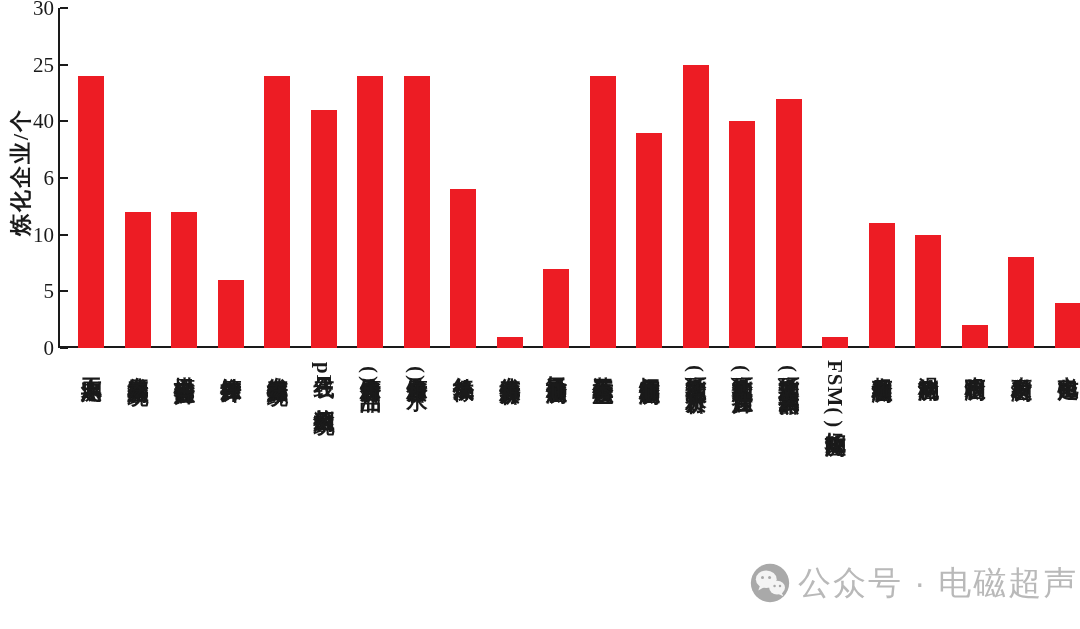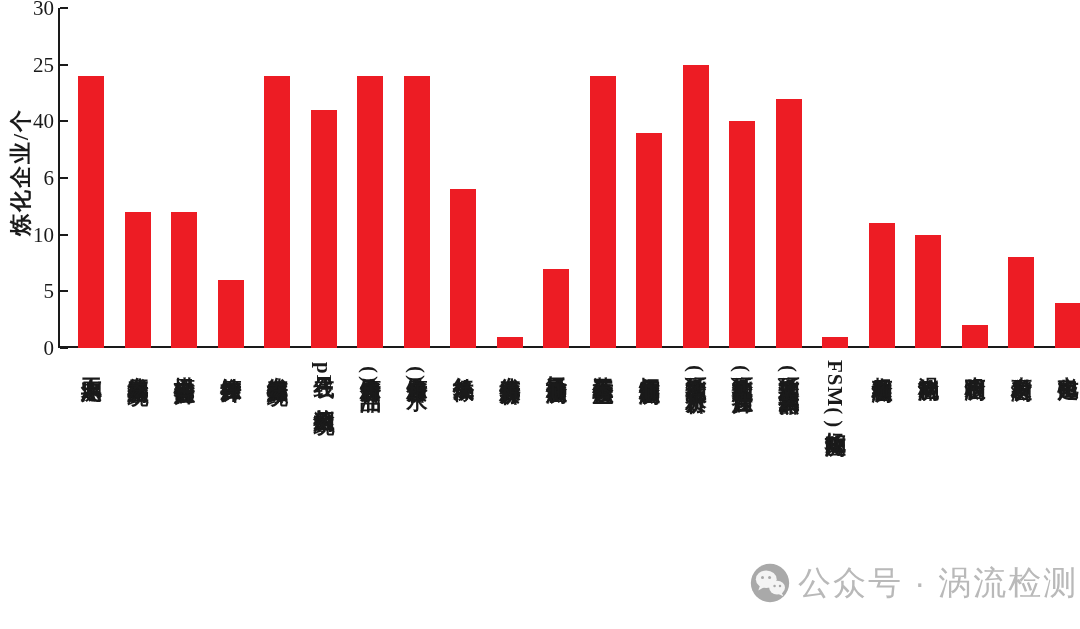--- a/index.html
+++ b/index.html
@@ -116,15 +116,15 @@
       <circle cx="24" cy="24" r="23" fill="#a9a9a9"></circle>
       <ellipse cx="19.5" cy="19.5" rx="12.5" ry="10.5" fill="#f4f4f4"></ellipse>
       <path d="M12 27 L10 33 L17 29 Z" fill="#f4f4f4"></path>
       <circle cx="15" cy="17.5" r="1.8" fill="#a9a9a9"></circle>
       <circle cx="23.5" cy="17.5" r="1.8" fill="#a9a9a9"></circle>
       <ellipse cx="32.5" cy="29.5" rx="9.5" ry="8.2" fill="#f4f4f4"></ellipse>
       <path d="M38 35.5 L40 40 L33.5 37 Z" fill="#f4f4f4"></path>
       <circle cx="29.5" cy="27.5" r="1.5" fill="#a9a9a9"></circle>
       <circle cx="36" cy="27.5" r="1.5" fill="#a9a9a9"></circle>
     </svg>
-    <span class="wtext">公众号 · 涡流检测</span>
+    <span class="wtext">公众号 · 电磁超声</span>
   </div>
 </div>
 
 </body></html>

